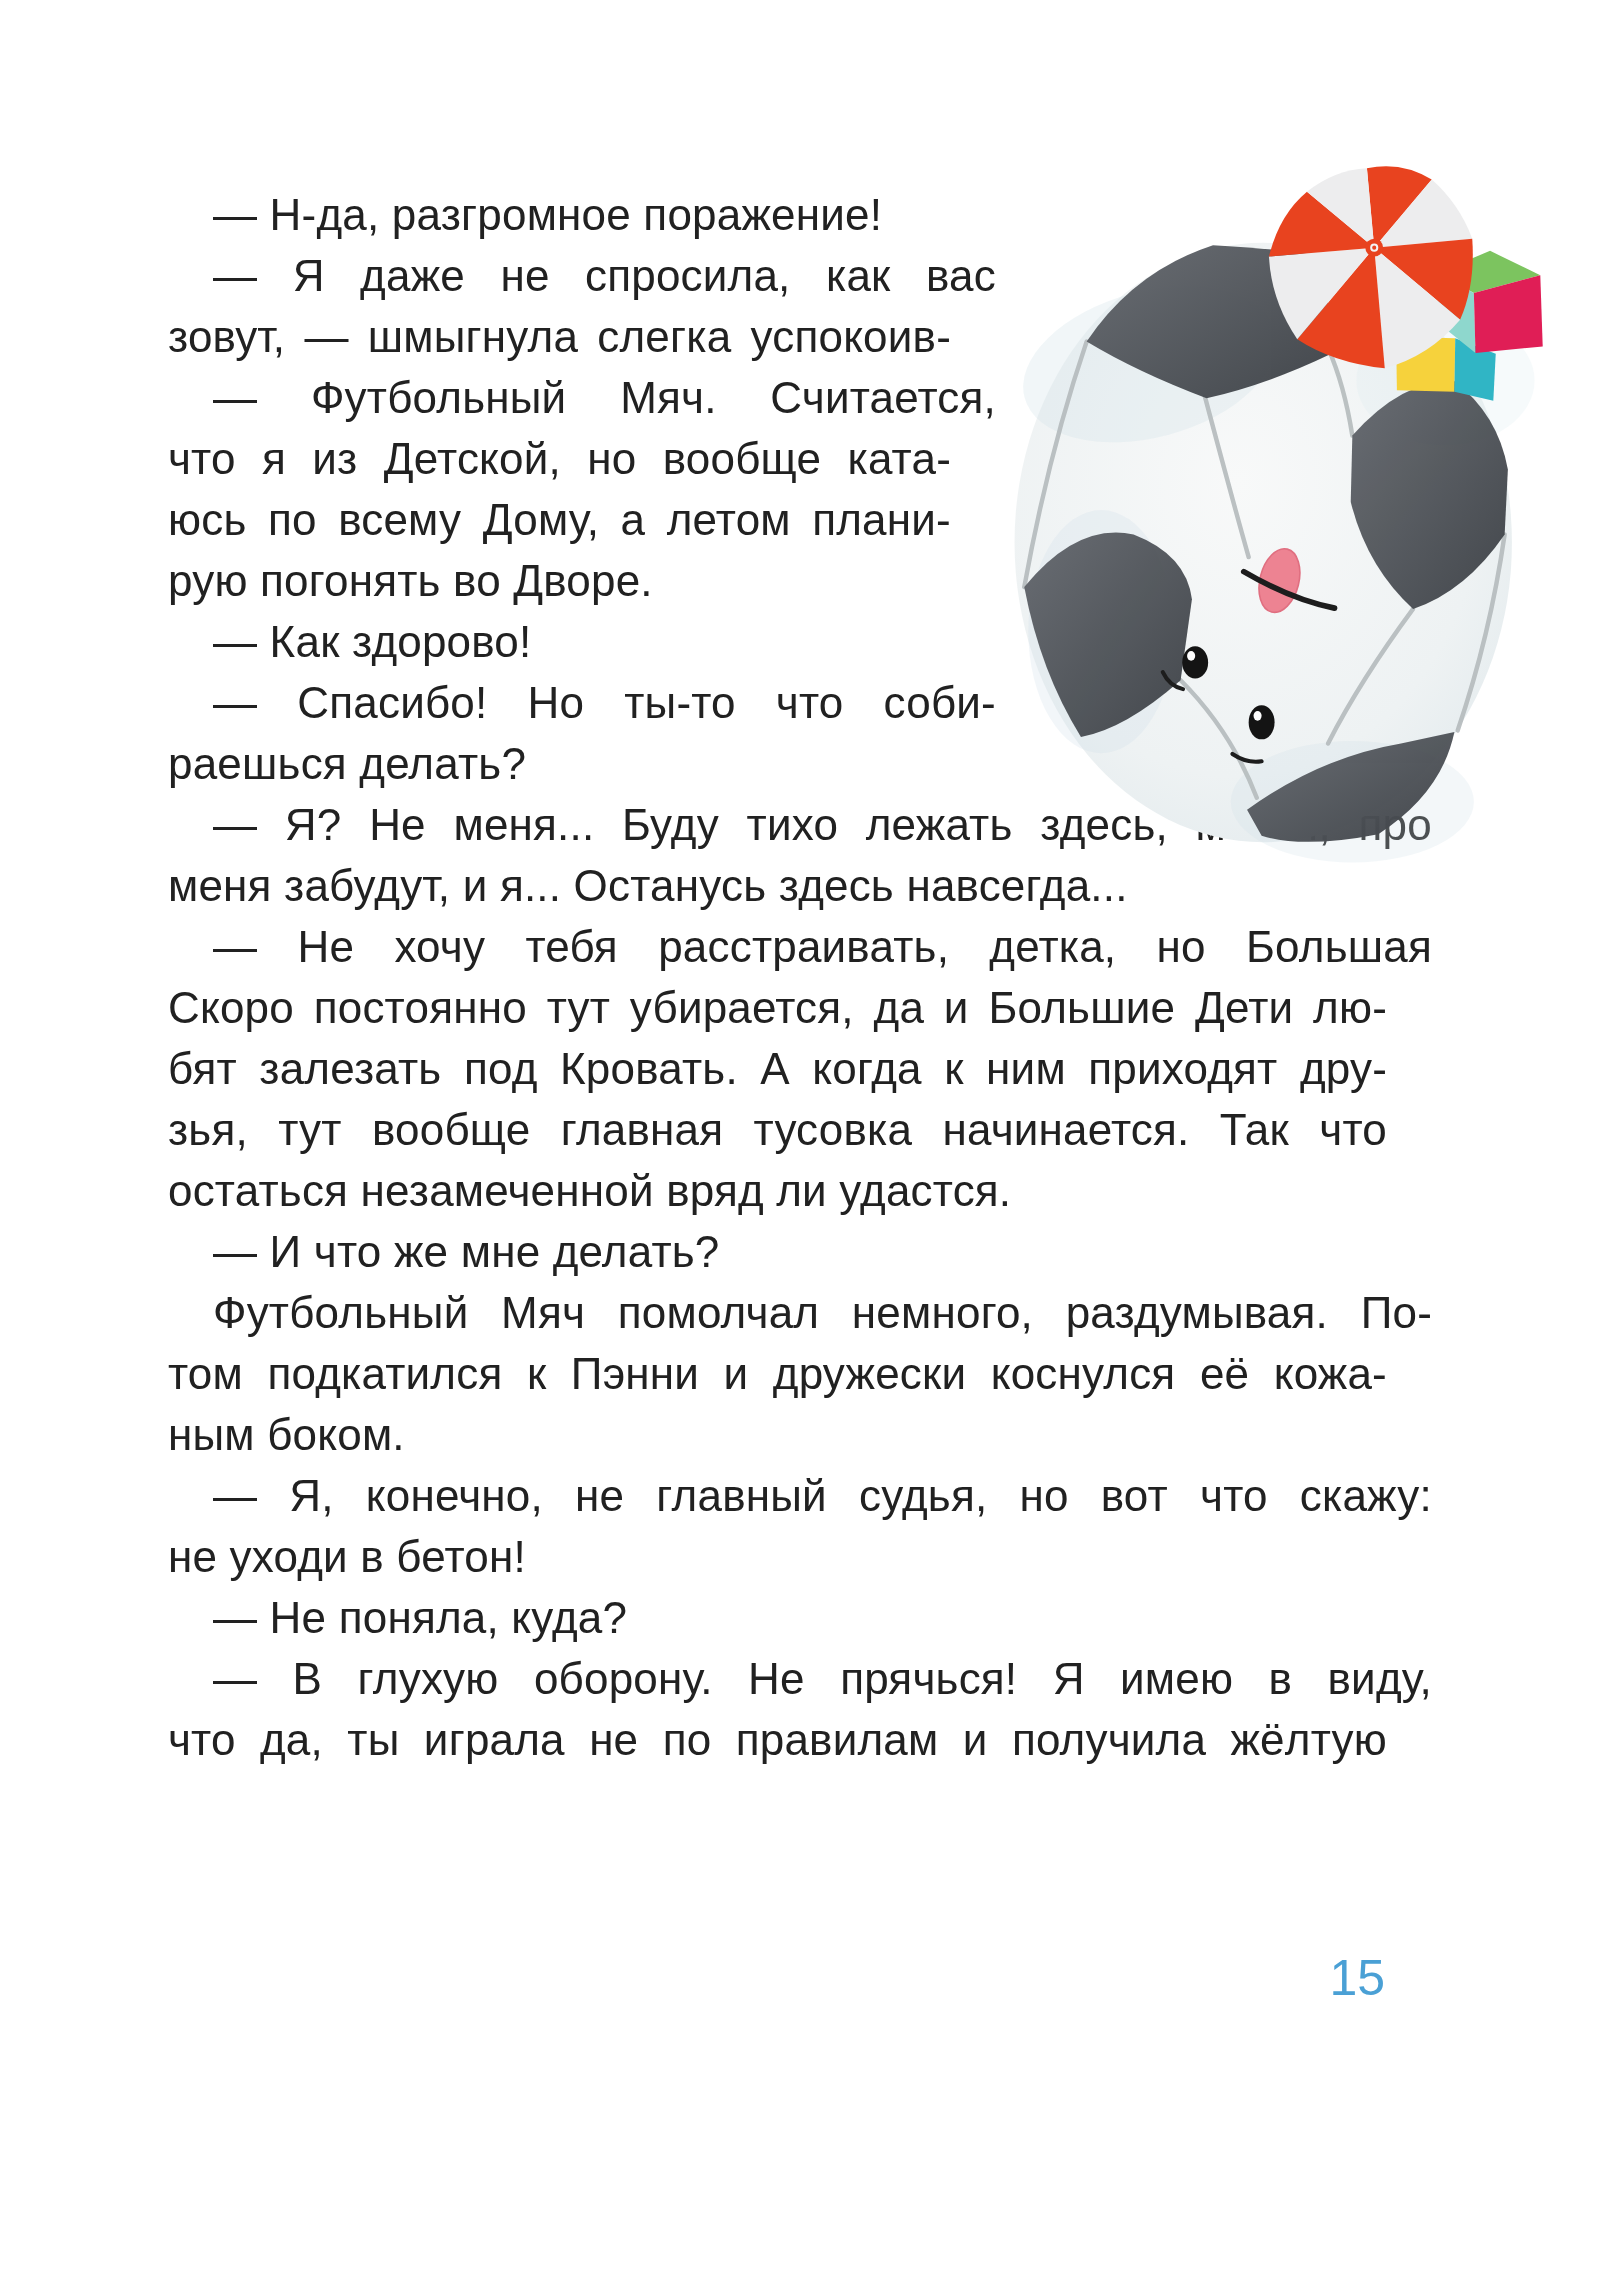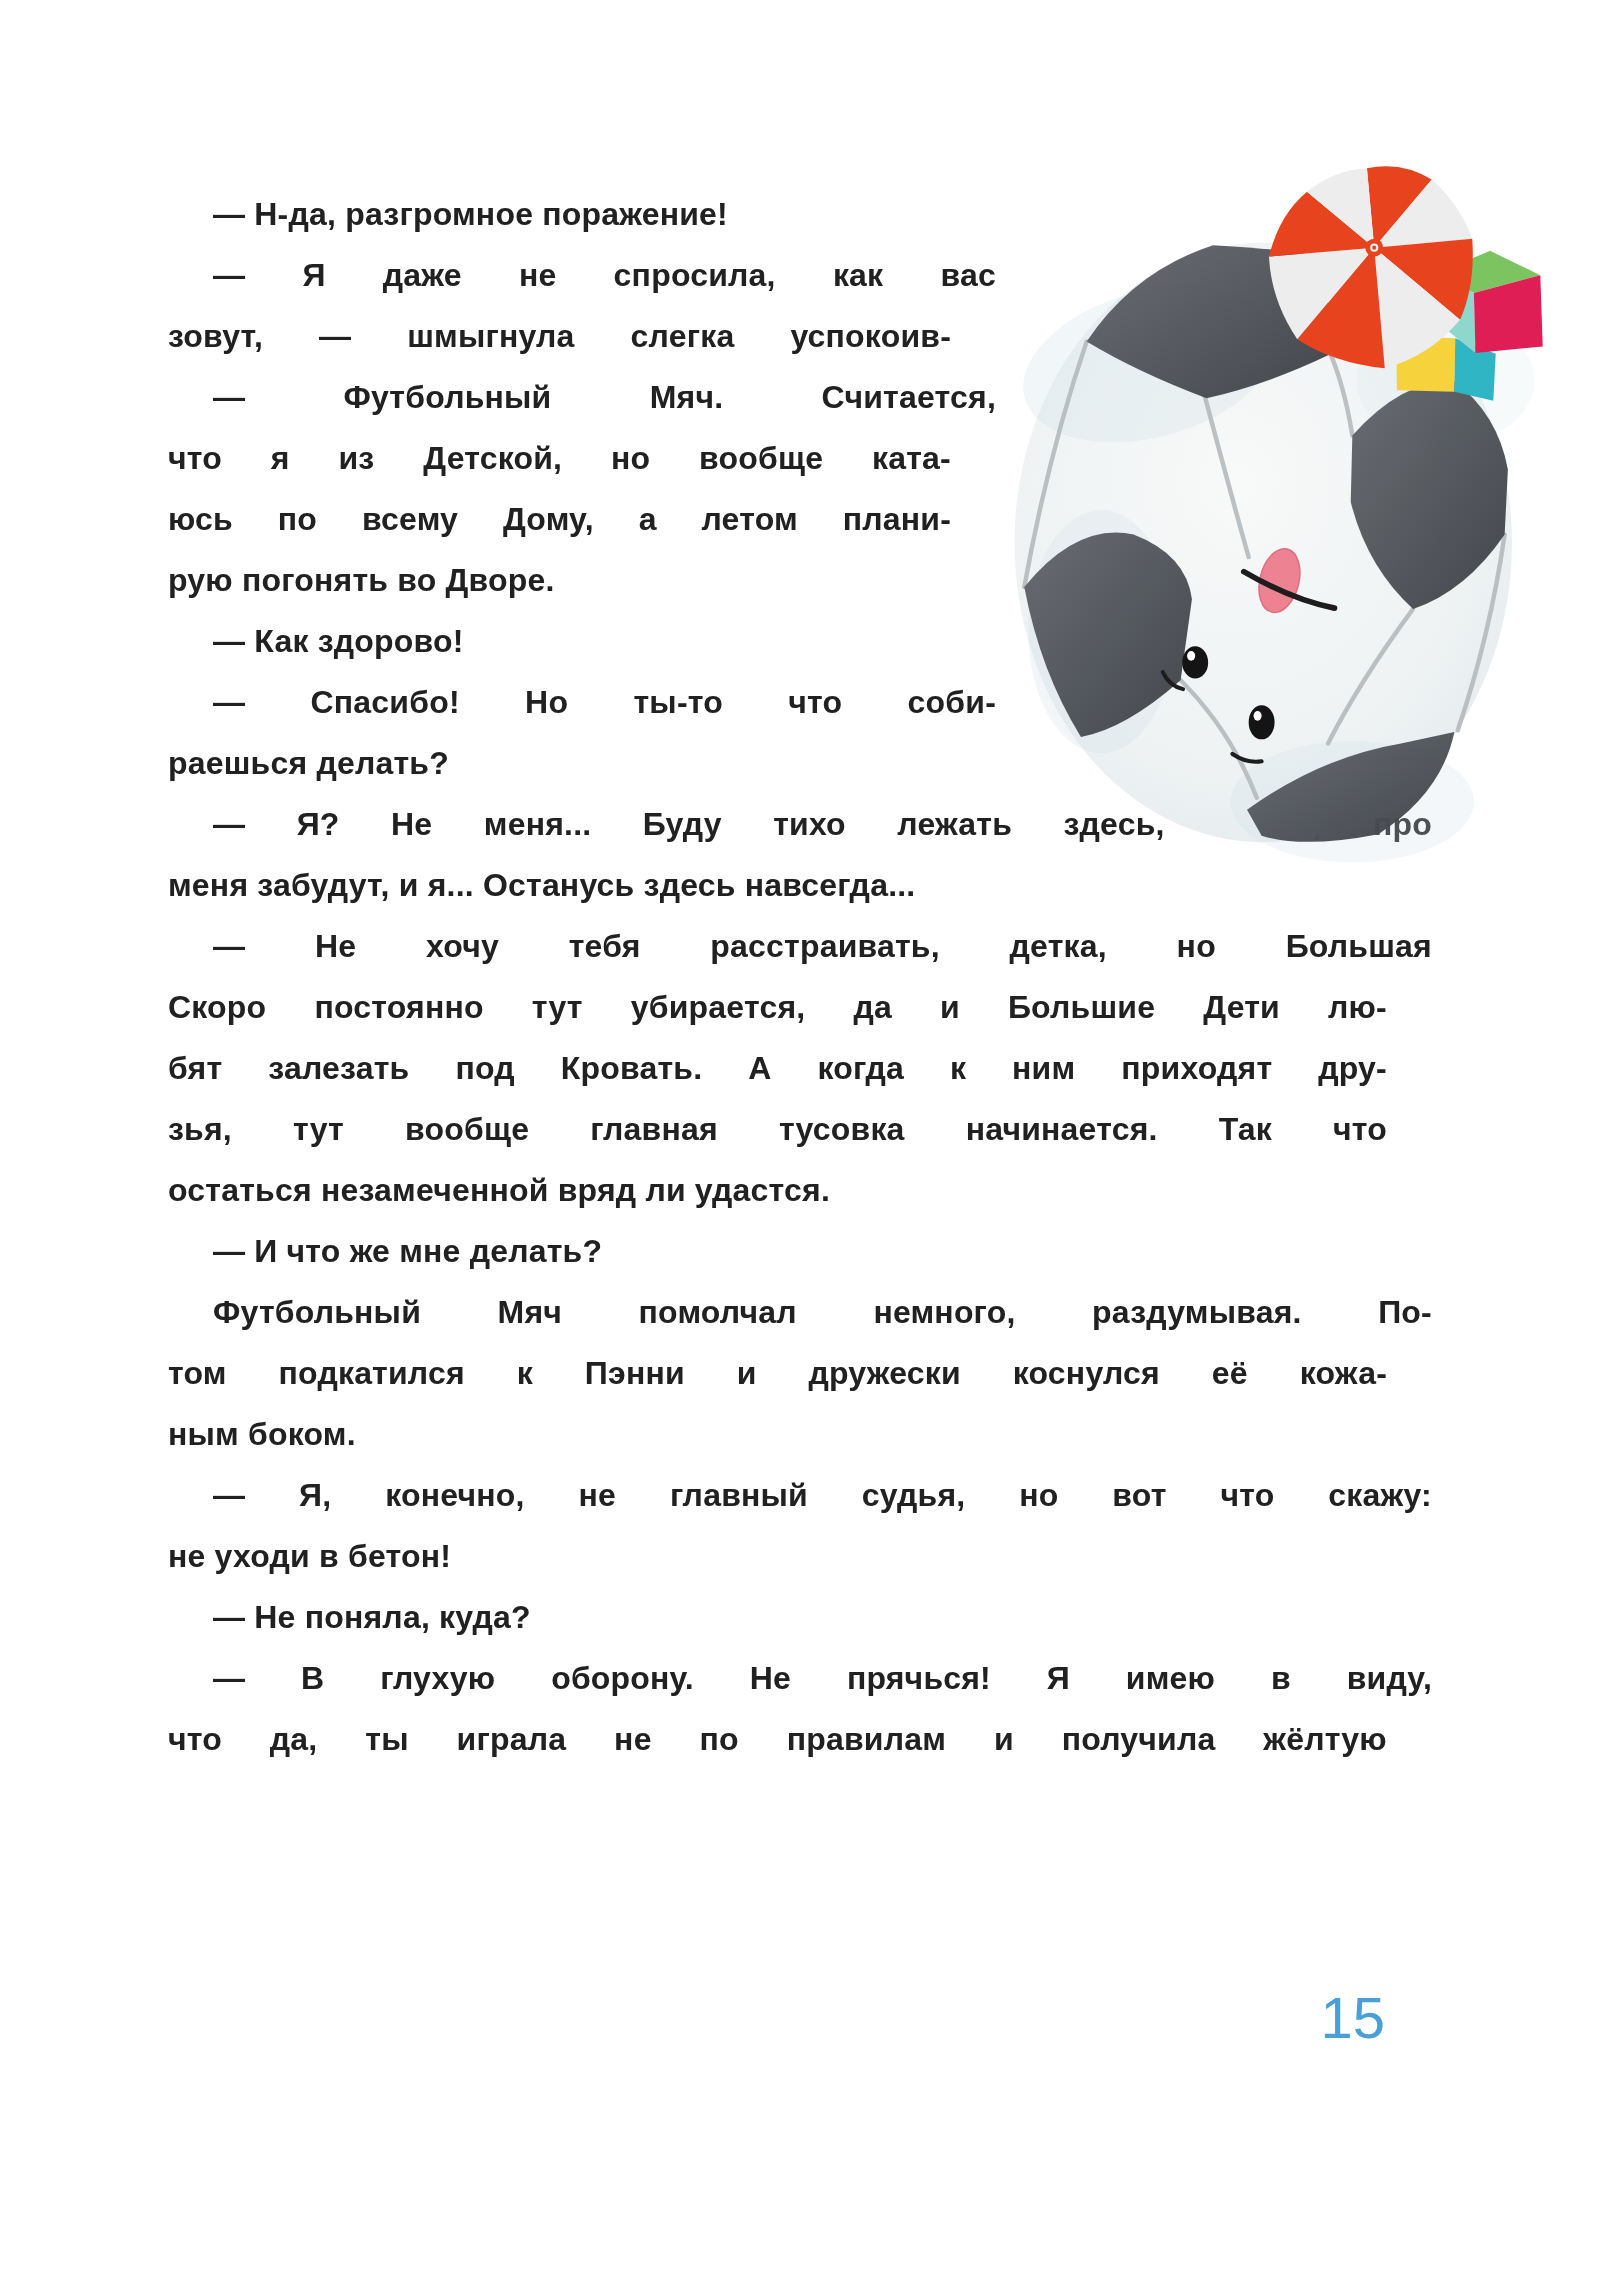--- a/index.html
+++ b/index.html
@@ -6,31 +6,30 @@
   .page {
     position:relative;
     width:1597px; height:2295px;
     background:#ffffff;
     overflow:hidden;
     font-family:"Liberation Sans", sans-serif;
   }
   .text-block { position:absolute; left:168px; top:184px; }
   .line {
     height:61px; line-height:61px;
-    font-size:32px; letter-spacing:0.2px;
+    font-size:44px; letter-spacing:0.2px;
     white-space:nowrap;
-    font-weight:bold;
   }
   .line.narrow { width:783px; }
   .line.wide   { width:1219px; }
   .line.just   { display:flex; justify-content:space-between; }
   .line.ind    { padding-left:45px; }
   .page-number {
-    position:absolute; left:1166px; top:1993px; width:219px;
-    text-align:right; font-size:58px; line-height:50px;
+    position:absolute; left:1166px; top:1953px; width:219px;
+    text-align:right; font-size:50px; line-height:50px;
   }
   .illustration { position:absolute; left:1004px; top:113px; width:593px; height:778px; }
 </style>
 </head>
 <body>
 
 <div class="page">
 
   <div class="text-block" style="color: rgb(33, 33, 33);">
       <div class="line narrow ind">— Н-да, разгромное поражение!</div>

